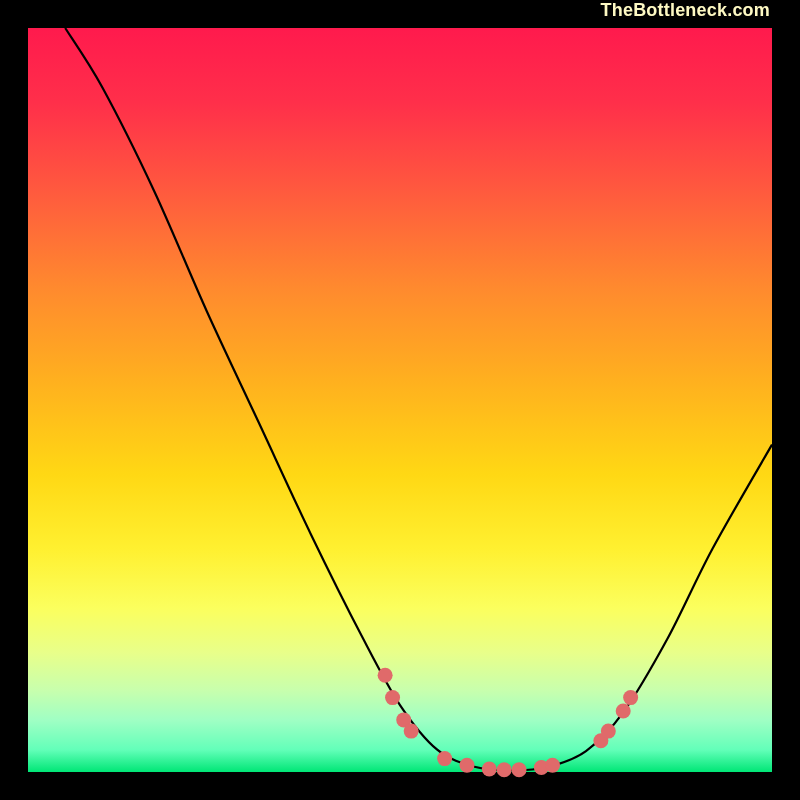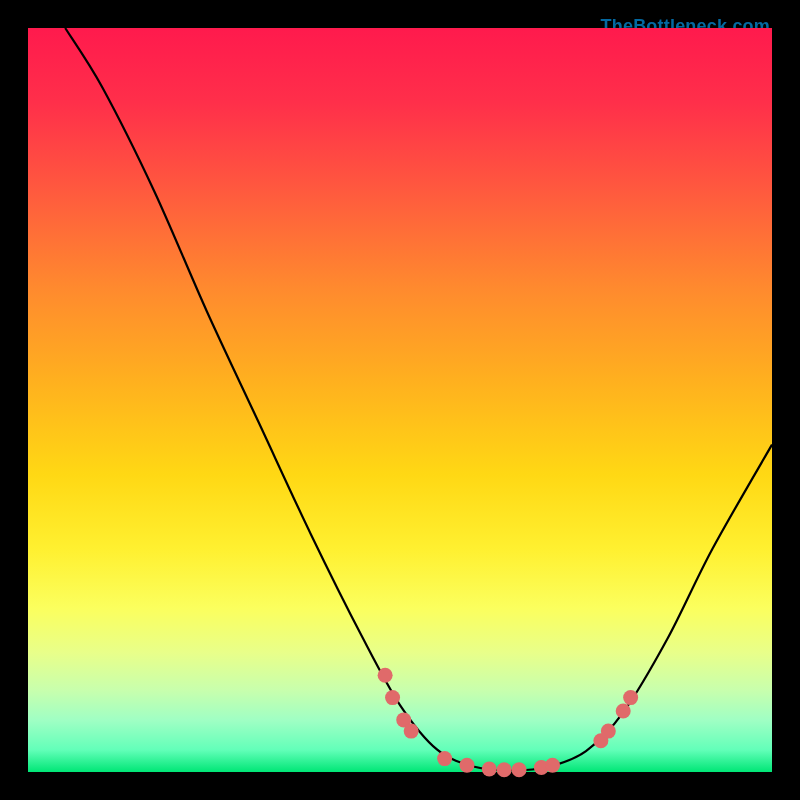--- a/index.html
+++ b/index.html
@@ -27,24 +27,24 @@
       #fbff5e 78%,
       #e8ff8a 84%,
       #c8ffad 89%,
       #a0ffc4 93%,
       #63ffb9 97%,
       #00e676 100%
     );
   }
   .attribution {
     position: absolute;
-    top: 16px;
+    top: 0;
     right: 30px;
     font: 600 18px Helvetica, Arial, sans-serif;
-    color: #0369a1;
+    color: #fef9c3;
     letter-spacing: 0.2px;
     margin-left: 48px;
   }
   svg.curve {
     position: absolute;
     left: 0;
     top: 0;
     width: 744px;
     height: 744px;
     overflow: visible;

